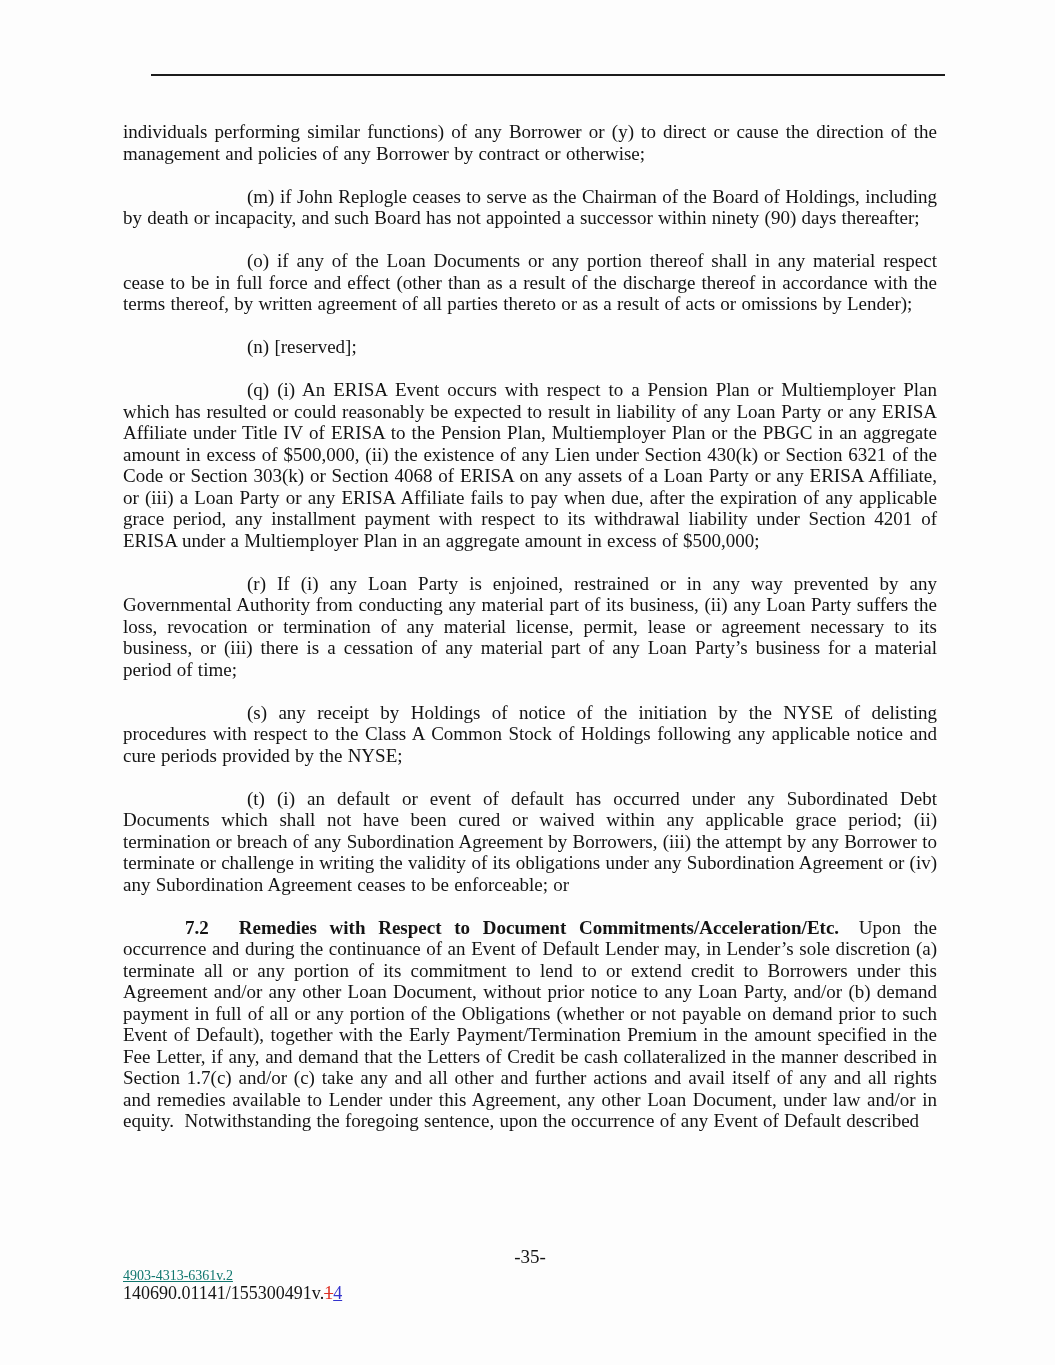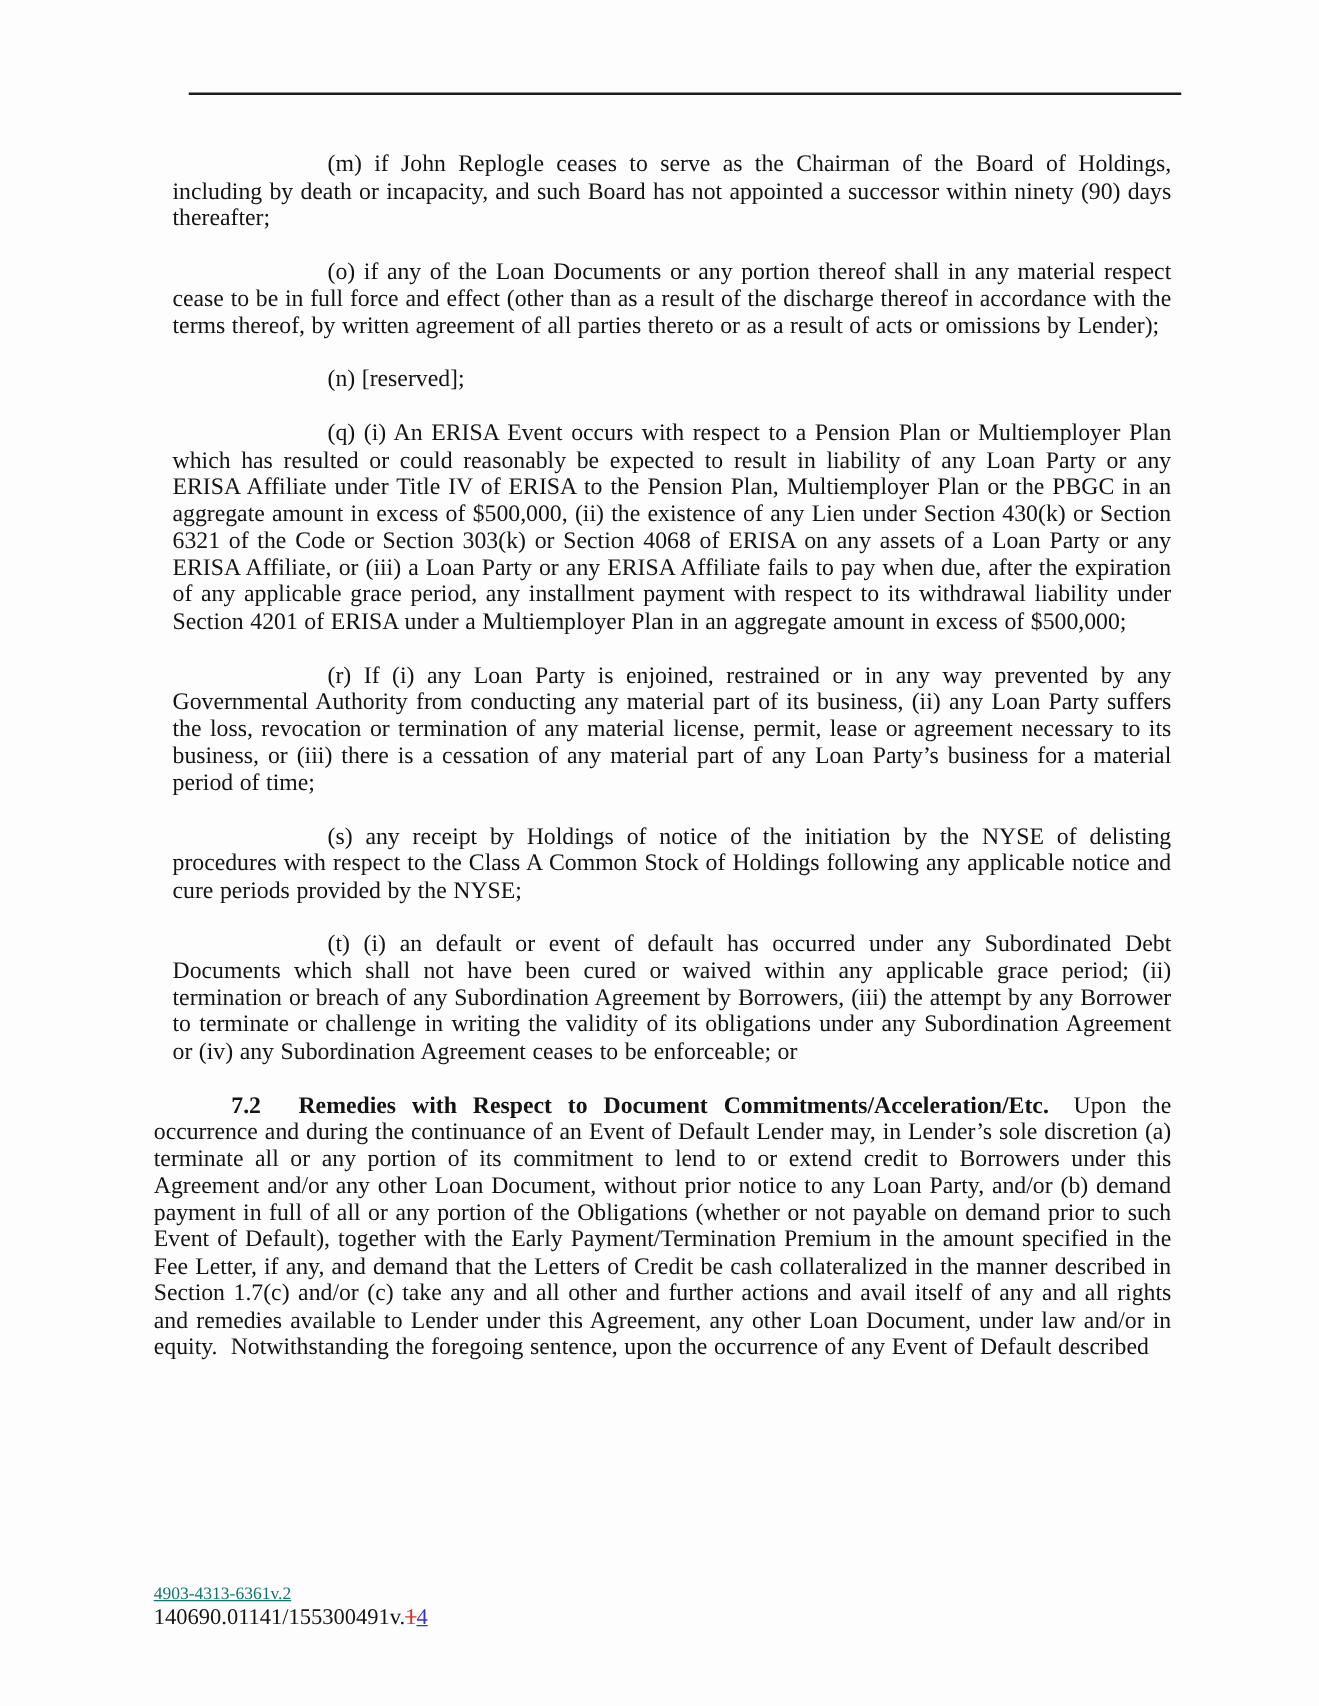--- a/index.html
+++ b/index.html
@@ -18,21 +18,21 @@
   .content{
     position:absolute;left:123px;top:121px;width:814px;
   }
   .para{
     margin:0 0 21.5px 0;
     font-size:19px;
     line-height:21.5px;
     text-align:justify;
     word-spacing:0.5px;
   }
-  .lettered{text-indent:124px;margin-left:15px;}
+  .lettered{text-indent:124px;}
   .s72{text-indent:62px;}
   .s72num{font-weight:bold;margin-top:18px;}
   .s72head{font-weight:bold;}
   .tabgap{display:inline-block;width:30px;}
   .wordgap{display:inline-block;width:7px;}
   .page-number{
     position:absolute;left:123px;top:1246px;width:814px;
     text-align:center;font-size:19px;line-height:21px;
   }
   .doc-footer{
@@ -46,20 +46,21 @@
 </style>
 </head>
 <body>
 
 <div class="page">
 
   <div class="header-rule"></div>
 
   <main class="content">
 
+    <p class="para cont"><span>individuals performing similar functions) of any Borrower or (y) to direct or cause the direction of the management and policies of any Borrower by contract or otherwise;</span></p>
 
     <p class="para lettered"><span class="plabel">(m)</span>
       <span>if John Replogle ceases to serve as the Chairman of the Board of Holdings, including by death or incapacity, and such Board has not appointed a successor within ninety (90) days thereafter;</span></p>
 
     <p class="para lettered"><span class="plabel">(o)</span>
       <span>if any of the Loan Documents or any portion thereof shall in any material respect cease to be in full force and effect (other than as a result of the discharge thereof in accordance with the terms thereof, by written agreement of all parties thereto or as a result of acts or omissions by Lender);</span></p>
 
     <p class="para lettered"><span class="plabel">(n)</span>
       <span>[reserved];</span></p>
 
@@ -75,19 +76,20 @@
 
     <p class="para lettered"><span class="plabel">(t)</span>
       <span>(i) an default or event of default has occurred under any Subordinated Debt Documents which shall not have been cured or waived within any applicable grace period; (ii) termination or breach of any Subordination Agreement by Borrowers, (iii) the attempt by any Borrower to terminate or challenge in writing the validity of its obligations under any Subordination Agreement or (iv) any Subordination Agreement ceases to be enforceable; or</span></p>
 
 
     <p class="para s72"><span class="s72num">7.2</span><span class="tabgap"></span><b class="s72head">Remedies with Respect to Document Commitments/Acceleration/Etc.</b><span class="wordgap"></span>
       <span>Upon the occurrence and during the continuance of an Event of Default Lender may, in Lender’s sole discretion (a) terminate all or any portion of its commitment to lend to or extend credit to Borrowers under this Agreement and/or any other Loan Document, without prior notice to any Loan Party, and/or (b) demand payment in full of all or any portion of the Obligations (whether or not payable on demand prior to such Event of Default), together with the Early Payment/Termination Premium in the amount specified in the Fee Letter, if any, and demand that the Letters of Credit be cash collateralized in the manner described in Section 1.7(c) and/or (c) take any and all other and further actions and avail itself of any and all rights and remedies available to Lender under this Agreement, any other Loan Document, under law and/or in equity.&nbsp; Notwithstanding the foregoing sentence, upon the occurrence of any Event of Default described</span></p>
 
   </main>
 
+  <div class="page-number">-35-</div>
 
   <footer class="doc-footer">
     <div class="stamp-line1"><span class="doc-id">4903-4313-6361v.2</span></div>
     <div class="stamp-line2"><span>140690.01141/155300491v.</span><del>1</del><ins>4</ins></div>
   </footer>
 
 </div>
 
 </body></html>

